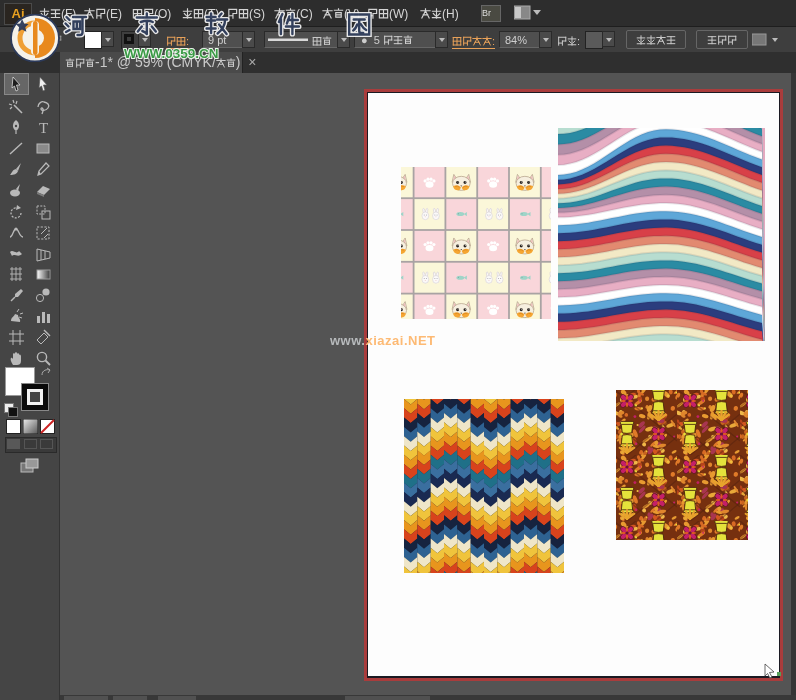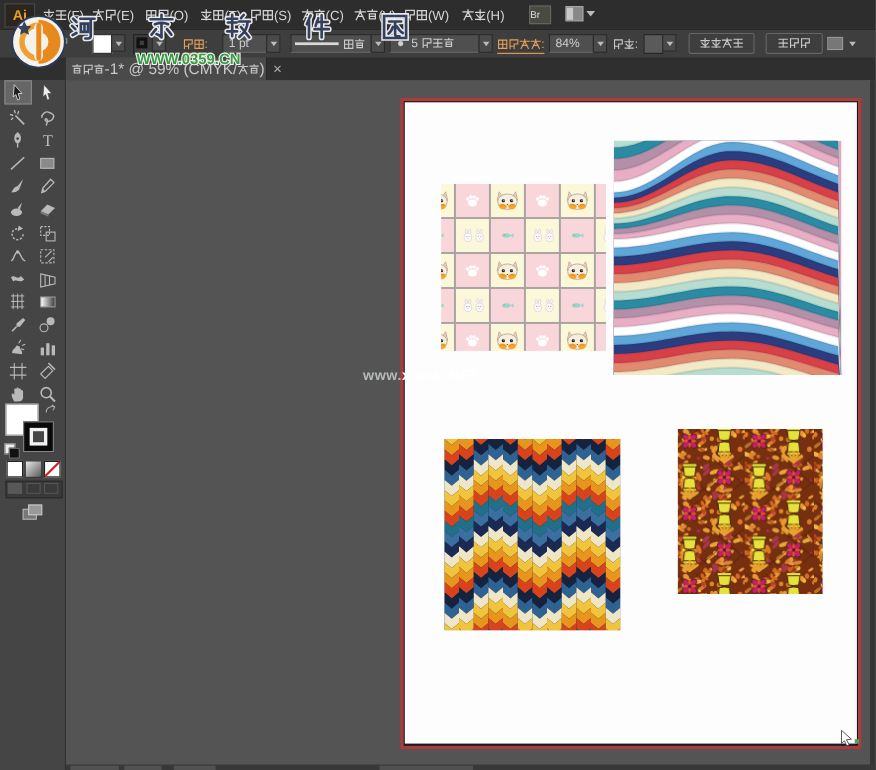--- a/index.html
+++ b/index.html
@@ -90,21 +90,21 @@
     <div class="abs" style="left:84px;top:4px;width:16px;height:16px;background:#fff;border:1px solid #222;"></div>
     <div class="drop" style="left:101px;top:4px;height:16px;"></div>
     <div class="abs" style="left:121px;top:4px;width:16px;height:16px;border:1px solid #222;background:#3e3e3e;"></div>
     <div class="abs" style="left:124px;top:7px;width:10px;height:10px;border:3px solid #111;box-sizing:border-box;"></div>
     <div class="drop" style="left:138px;top:4px;height:16px;"></div>
     <div class="otext abs" style="left:166px;top:8px;border-bottom:1px solid #e8a159;padding-bottom:1px;"><svg width="10" height="10" viewBox="0 0 12 12" style="vertical-align:-1px">
         <path d="M2,1.5v9.5 M2,1.5h8.5 M10.5,1.5v4.5 M10.5,6h-4 M6.5,6v5 M2,8.5h4" stroke="#e8a159" stroke-width="1.2" fill="none" stroke-linecap="square"></path>
       </svg><svg width="10" height="10" viewBox="0 0 12 12" style="vertical-align:-1px">
         <path d="M1.5,1.8v9 M10.5,1.8v9 M1.5,1.8h9 M1.5,10.8h9 M1.5,6.2h9 M6,1.8v9" stroke="#e8a159" stroke-width="1.2" fill="none" stroke-linecap="square"></path>
       </svg>:</div>
-    <div class="field" style="left:202px;top:4px;width:41px;height:17px;padding:2px 0 0 5px;">1 pt</div>
+    <div class="field" style="left:202px;top:4px;width:41px;height:17px;padding:2px 0 0 5px;">9 pt</div>
     <div class="drop" style="left:242px;top:4px;height:17px;"></div>
     <div class="field" style="left:264px;top:4px;width:74px;height:17px;"></div>
     <svg class="abs" style="left:268px;top:11px" width="40" height="4">
       <rect width="40" height="2.5" y="0.5" fill="#d8d8d8"></rect>
     </svg>
     <div class="ctext abs" style="left:312px;top:8px;"><svg width="10" height="10" viewBox="0 0 12 12" style="vertical-align:-1px">
         <path d="M1.5,1.8v9 M10.5,1.8v9 M1.5,1.8h9 M1.5,10.8h9 M1.5,6.2h9 M6,1.8v9" stroke="#c9c9c9" stroke-width="1.2" fill="none" stroke-linecap="square"></path>
       </svg><svg width="10" height="10" viewBox="0 0 12 12" style="vertical-align:-1px">
         <path d="M1.5,2.5h9 M3,5h6 M3,7.5h6 M3,5v5 M9,5v5 M3,10h6 M6,1v1.5" stroke="#c9c9c9" stroke-width="1.2" fill="none" stroke-linecap="square"></path>
       </svg></div>
@@ -1011,21 +1011,21 @@
         </pattern>
       </defs>
       <rect width="132" height="150" fill="url(#kalp)"></rect>
     </svg></div>
 <div id="rightstrip" class="abs"></div>
 <div id="statusbar" class="abs"></div>
 <div class="abs" style="left:64px;top:696px;width:44px;height:4px;background:#515151;"></div>
 <div class="abs" style="left:113px;top:696px;width:34px;height:4px;background:#515151;"></div>
 <div class="abs" style="left:158px;top:696px;width:38px;height:4px;background:#515151;"></div>
 <div class="abs" style="left:345px;top:696px;width:85px;height:4px;background:#505050;"></div>
-<div class="abs" style="left:330px;top:333px;font-size:13px;font-weight:bold;color:#b7babc;letter-spacing:0.5px;">www.<span style="color:#ffffff;">xiazai.NET</span></div>
+<div class="abs" style="left:330px;top:333px;font-size:13px;font-weight:bold;color:#b7babc;letter-spacing:0.5px;">www.<span style="color:#fdba74;">xiazai.NET</span></div>
 <svg class="abs" style="left:10px;top:14px" width="51" height="48" viewBox="0 0 51 48">
 <ellipse cx="25" cy="24" rx="24" ry="23.5" fill="#f5f2ea" stroke="#2c3a5a" stroke-width="1.8"></ellipse>
 <path d="M25,4 A20,20 0 0 1 45,24 A20,20 0 0 1 25,44 L25,33 A9,9 0 0 0 34,24 A9,9 0 0 0 25,15 Z" fill="#e8891d"></path>
 <path d="M25,9 A15,15 0 0 0 10,24 A15,15 0 0 0 25,39" fill="none" stroke="#ef9f35" stroke-width="5"></path>
 <rect x="21" y="7" width="8" height="34" rx="4" fill="#f5f2ea"></rect>
 <rect x="23" y="7" width="4.5" height="34" rx="2.2" fill="#e8891d"></rect>
 <path d="M12,5 l2.2,4.4 4.4,0.6 -3.3,3.3 1.1,4.4 -4.4,-2.2 -3.8,2.2 0.9,-4.4 -3.3,-3.3 4.4,-0.6 Z" fill="#2c3a5a" opacity="0.95"></path>
 </svg>
 <svg class="abs" style="left:0;top:0" width="440" height="70" viewBox="0 0 440 70">
     <g transform="translate(63.0,11)" fill="none" stroke-linecap="round" opacity="0.95">

